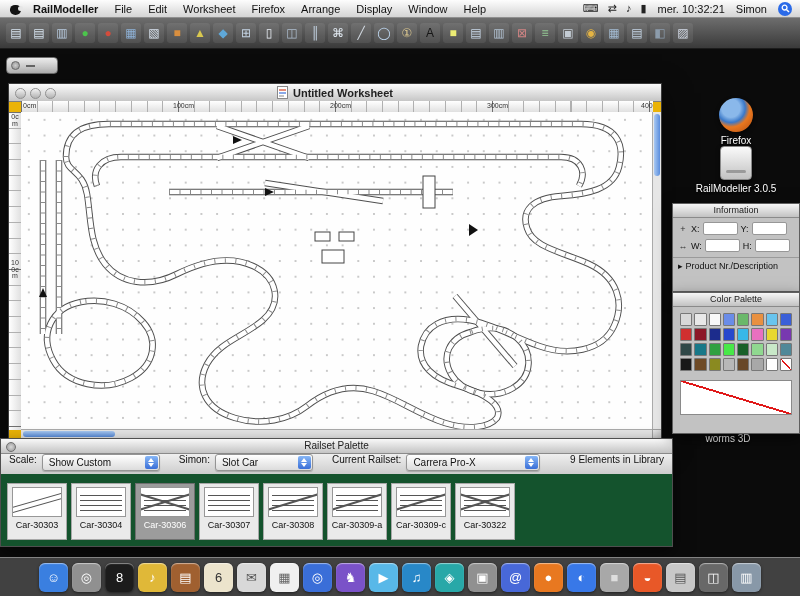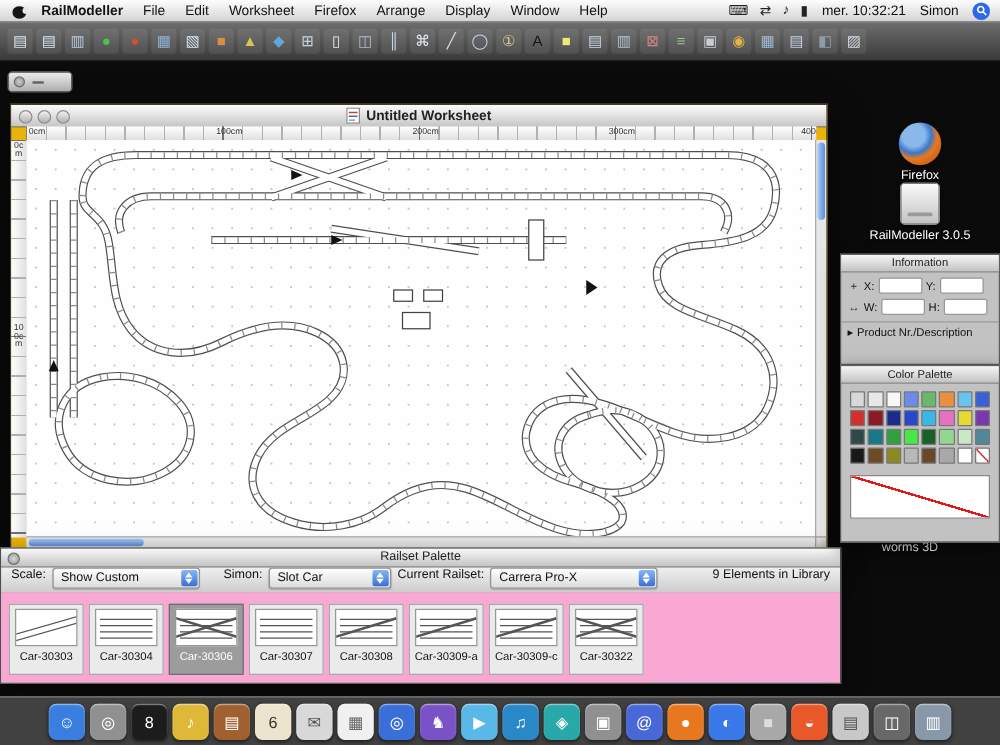--- a/index.html
+++ b/index.html
@@ -68,21 +68,21 @@
   .railset{position:absolute;left:0;top:438px;width:671px;height:107px;background:#cccccc;border:1px solid #4f4f4f;box-shadow:0 6px 16px rgba(0,0,0,.55);z-index:15}
   .r-title{height:14px;background:linear-gradient(#f8f8f8,#c4c4c4);border-bottom:1px solid #8a8a8a;font-size:10px;line-height:14px;text-align:center;color:#222;position:relative}
   .r-close{position:absolute;left:5px;top:3px;width:8px;height:8px;border-radius:50%;background:radial-gradient(#d8d8d8,#949494);border:1px solid #707070}
   .r-controls{height:20px;display:flex;align-items:flex-start;gap:5px;padding:0 8px;background:linear-gradient(#efefef,#cdcdcd);border-bottom:1px solid #a5a5a5;font-size:10px;color:#111}
   .popup{height:15px;background:linear-gradient(#ffffff,#dcdcdc);border:1px solid #949494;border-radius:3px;display:flex;align-items:center;font-size:10px;color:#111;padding:0 18px 0 6px;position:relative;box-shadow:0 1px 1px rgba(0,0,0,.2)}
   .popup::after{content:"";position:absolute;right:1px;top:1px;bottom:1px;width:13px;border-radius:2px;background:linear-gradient(#86b6f6,#3a6fd8)}
   .pop-arr{position:absolute;right:4px;top:2px;width:7px;height:11px;z-index:2}
   .pop-arr::before{content:"";position:absolute;top:1px;left:0;border-left:3.5px solid transparent;border-right:3.5px solid transparent;border-bottom:4px solid #fff}
   .pop-arr::after{content:"";position:absolute;bottom:1px;left:0;border-left:3.5px solid transparent;border-right:3.5px solid transparent;border-top:4px solid #fff}
   .count{margin-left:auto;font-size:10px;color:#111}
-  .items-strip{position:absolute;left:0;right:0;top:35px;bottom:0;background:#f9a8d4;display:flex;gap:4px;padding:9px 6px 0}
+  .items-strip{position:absolute;left:0;right:0;top:35px;bottom:0;background:#14532d;display:flex;gap:4px;padding:9px 6px 0}
   .cell{width:56px;height:52px;background:#eaeaea;border:1px solid #a8a8a8;display:flex;flex-direction:column;align-items:center;padding:3px 1px 0;gap:3px}
   .cell.selected{background:#9c9c9c;border-color:#6f6f6f}
   .track-icon{width:48px;height:28px;background:#fff;border:1px solid #979797;position:relative;overflow:hidden}
   .track-icon::before{content:"";position:absolute;left:3px;right:3px;top:7px;height:4px;border-top:1px solid #555;border-bottom:1px solid #555}
   .track-icon::after{content:"";position:absolute;left:3px;right:3px;top:17px;height:4px;border-top:1px solid #555;border-bottom:1px solid #555}
   .k-diag::before{transform:rotate(-16deg);left:-3px;right:-3px;top:12px}
   .k-diag::after{display:none}
   .xline,.xline2{display:none;position:absolute;left:-5px;right:-5px;top:13px;height:2px;background:#555}
   .k-cross .xline,.k-switch .xline{display:block;transform:rotate(-17deg)}
   .k-cross .xline2{display:block;transform:rotate(17deg)}
@@ -341,21 +341,21 @@
     <span>Scale:</span>
     <span class="popup" style="width:92px">
       <span>Show Custom</span>
       <span class="pop-arr"></span>
     </span>
     <span style="margin-left:14px">Simon:</span>
     <span class="popup" style="width:72px">
       <span>Slot Car</span>
       <span class="pop-arr"></span>
     </span>
-    <span style="">Current Railset:</span>
+    <span style="margin-left:14px">Current Railset:</span>
     <span class="popup" style="width:108px">
       <span>Carrera Pro-X</span>
       <span class="pop-arr"></span>
     </span>
     <span class="count">9 Elements in Library</span>
   </div>
   <div class="items-strip">
 
   <div class="cell">
       <span class="track-icon k-diag"></span>

